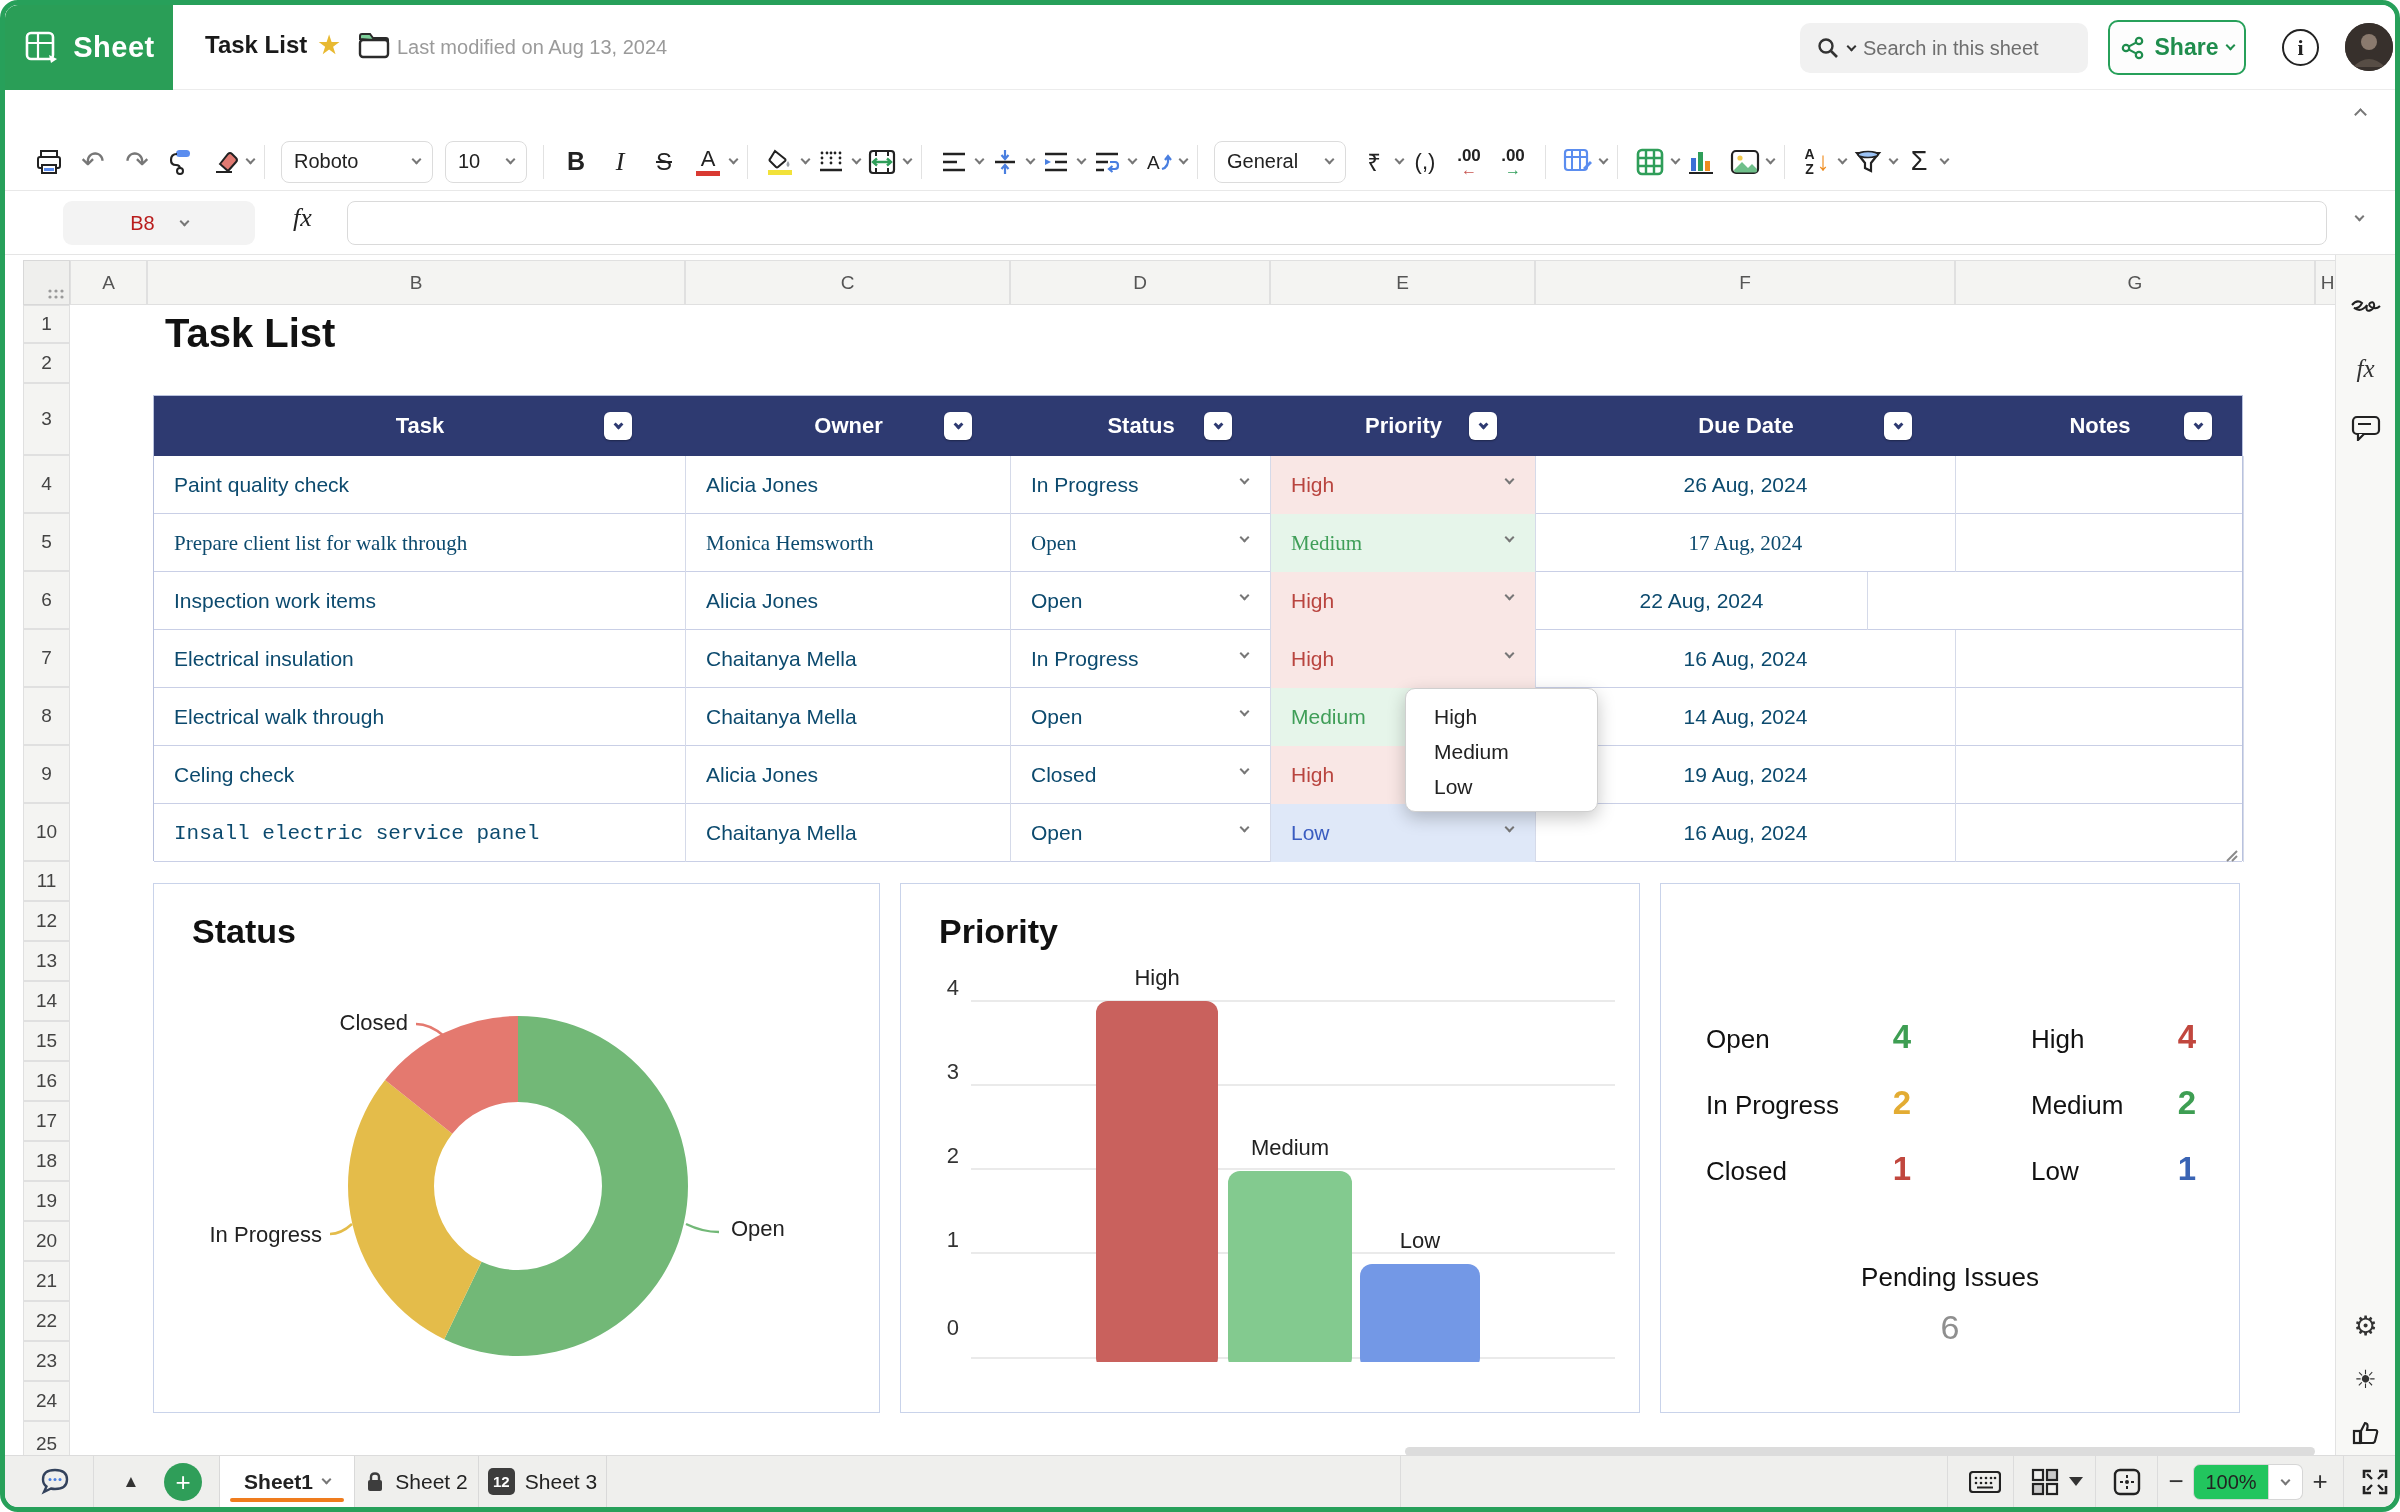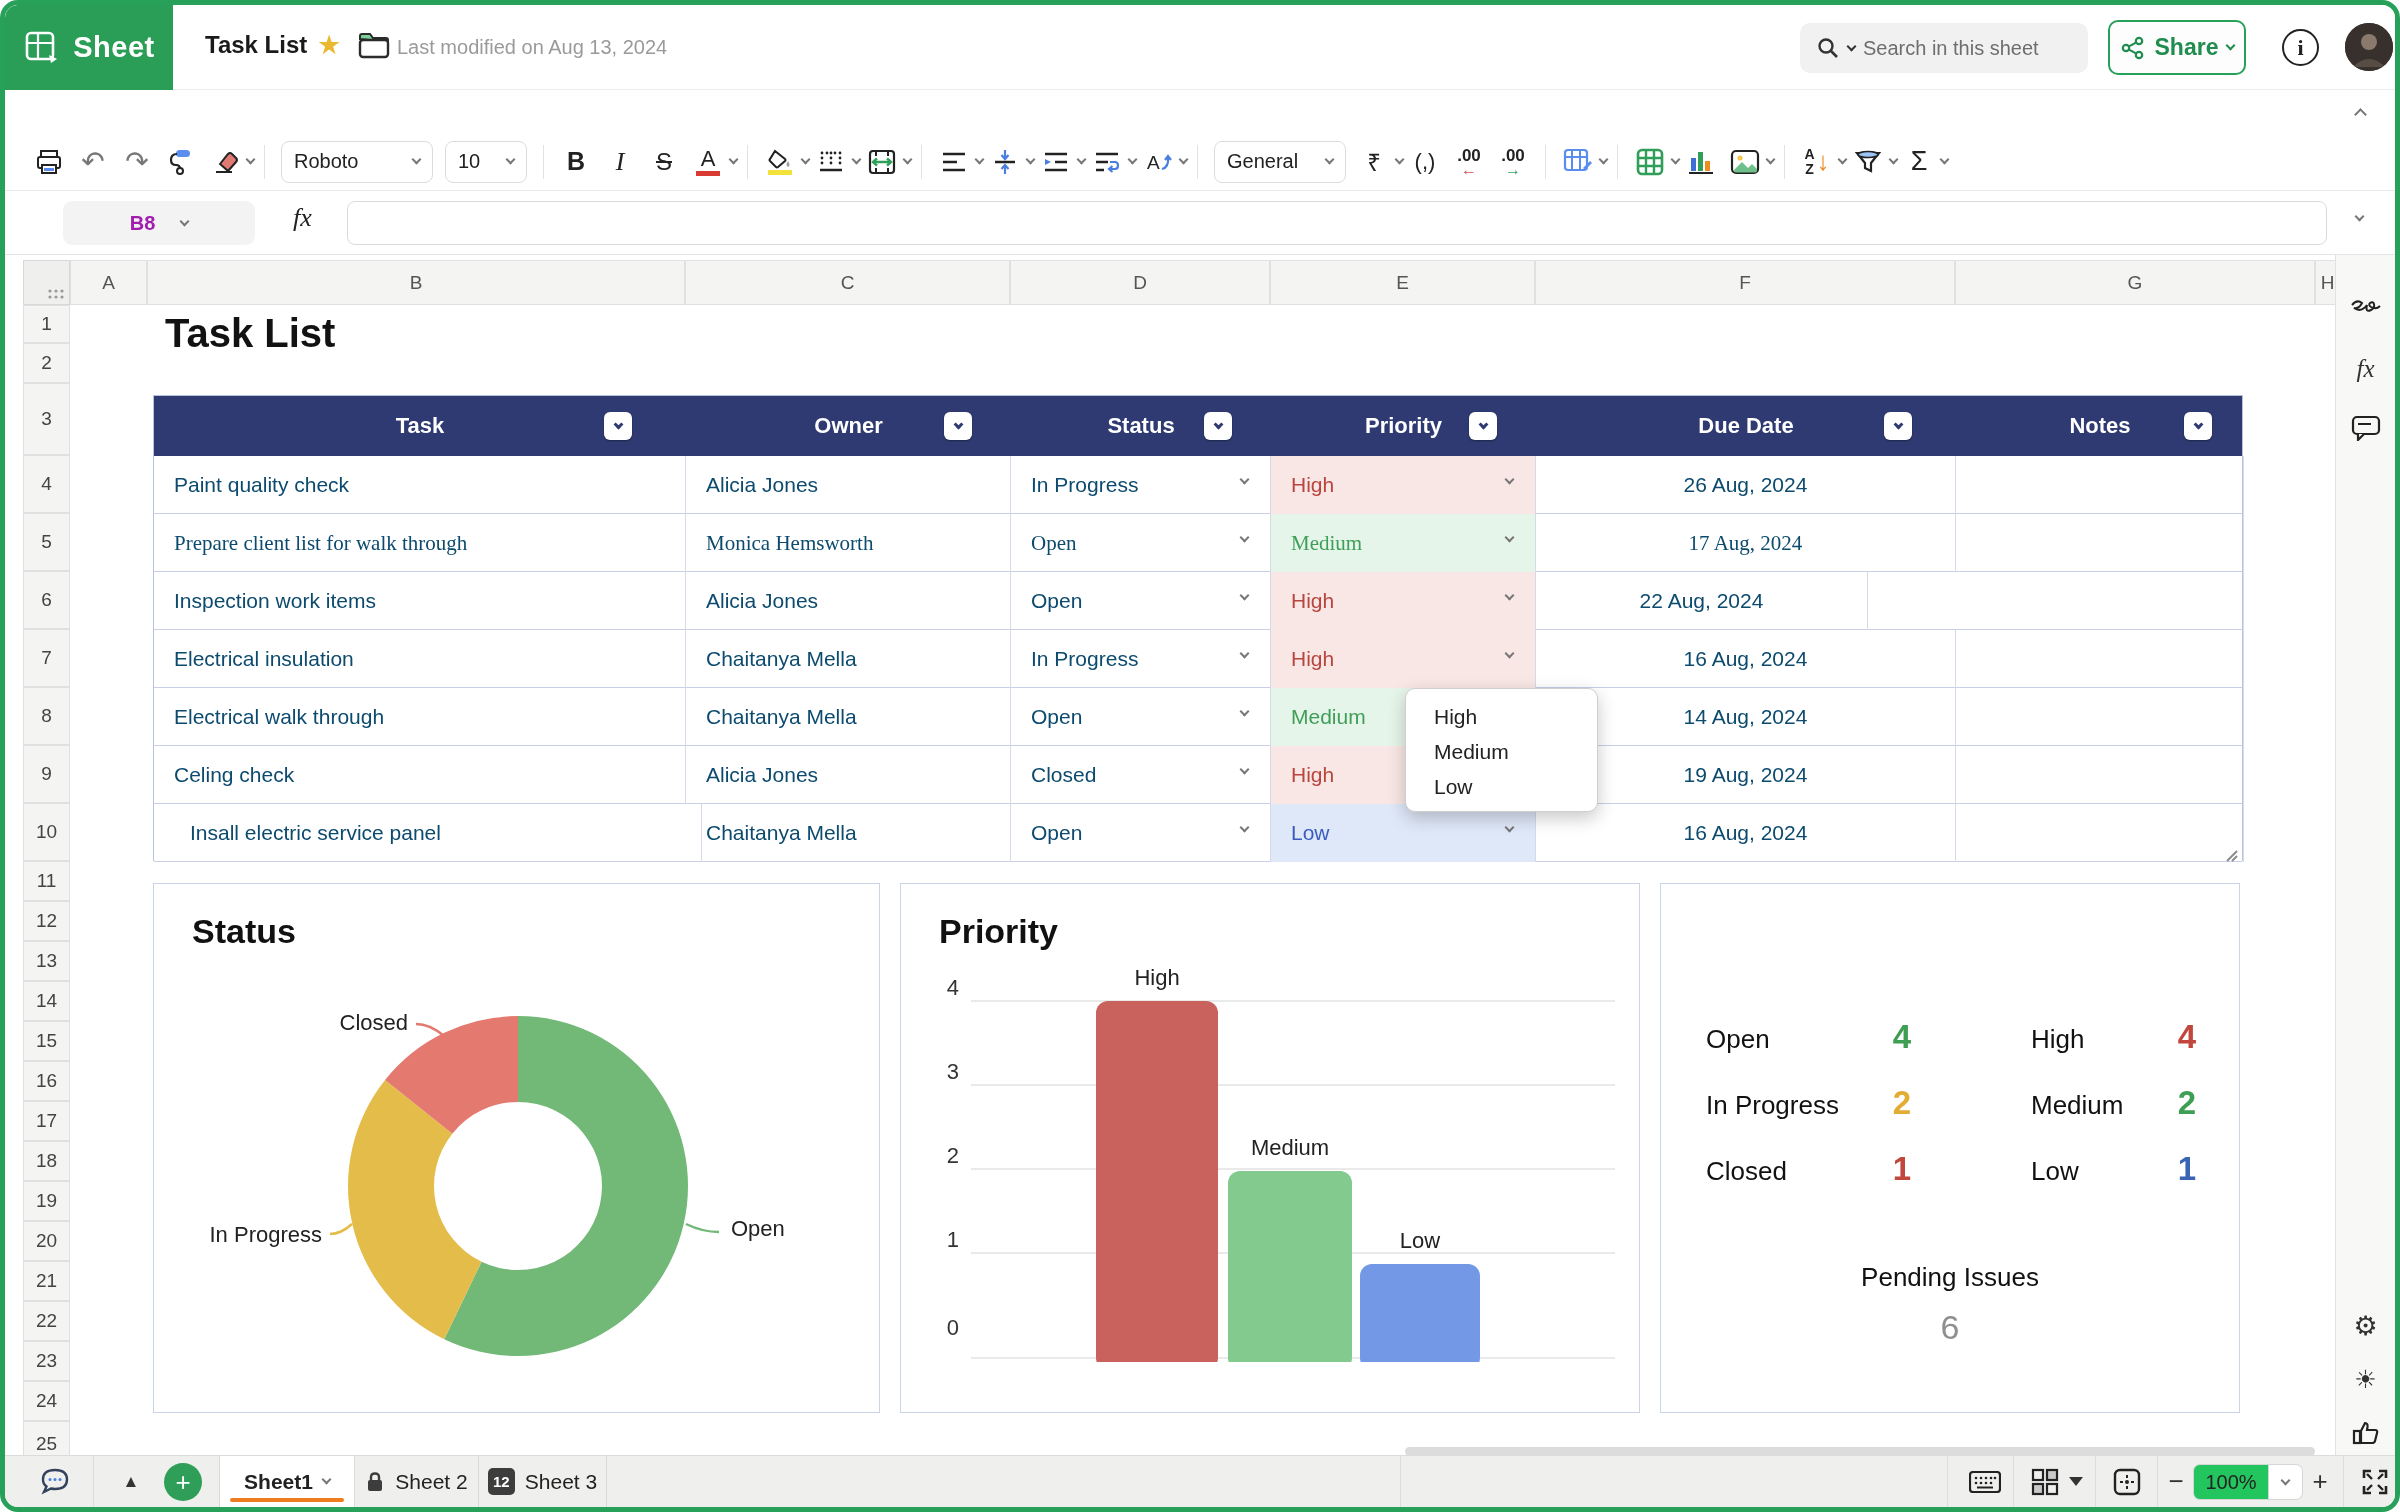--- a/index.html
+++ b/index.html
@@ -38,21 +38,21 @@
   .chev.up{transform:rotate(-135deg);margin-top:6px;}
   .chev.navy{border-color:#2e3a71;border-width:3px;}
   .ub{display:inline-block;height:5px;width:24px;margin-top:1px;}
   .stack{display:flex;flex-direction:column;align-items:center;line-height:1;}
   .gray{color:#777;}
   .dec-num{font-size:17px;font-weight:600;color:#222;}
   .dec-arrow{font-size:16px;line-height:.8;}
 
   
   .fbar{position:absolute;left:0;top:186px;right:0;height:64px;background:#fff;border-bottom:1px solid #e5e5e5;}
-  .namebox{position:absolute;left:58px;top:10px;width:192px;height:44px;background:#f3f3f3;border-radius:9px;display:flex;align-items:center;justify-content:center;gap:26px;font-size:20px;color:#a21caf;font-weight:bold;}
+  .namebox{position:absolute;left:58px;top:10px;width:192px;height:44px;background:#f3f3f3;border-radius:9px;display:flex;align-items:center;justify-content:center;gap:26px;font-size:20px;color:#b91c1c;}
   .fx{position:absolute;left:288px;top:12px;font-size:26px;color:#222;font-family:"Liberation Serif",serif;font-style:italic;}
   .finput{position:absolute;left:342px;top:10px;width:1980px;height:44px;border:1.5px solid #dadada;border-radius:8px;background:#fff;font-size:20px;padding:0 12px;color:#222;}
   .fchev{position:absolute;right:32px;top:26px;}
 
   
   .sheet{position:absolute;left:0;top:250px;width:2335px;height:1212px;background:#fff;overflow:hidden;}
   .hcell{position:absolute;top:5px;height:45px;background:#f4f4f2;border:1px solid #e0e0e0;color:#555;font-size:19px;display:flex;align-items:center;justify-content:center;}
   .rcell{position:absolute;left:18px;width:47px;background:#f4f4f2;border:1px solid #e0e0e0;color:#444;font-size:19px;display:flex;align-items:center;justify-content:center;}
   .selall{position:absolute;left:18px;top:5px;width:47px;height:45px;background:#efefed;border:1px solid #d8d8d8;}
   .sheet-title{position:absolute;left:160px;top:56px;font-size:40px;font-weight:700;color:#121212;}
@@ -582,21 +582,21 @@
             <div class="tcell pri-high" style="left: 1117px; width: 265px;">
               <span>High</span>
               <span class="ccev chev sm"></span>
             </div>
             <div class="tcell center" style="left: 1382px; width: 420px;">
               <span>19 Aug, 2024</span>
             </div>
             <div class="tcell " style="left: 1802px; width: 288px;"></div>
           </div>
           <div class="trow" style="top: 408px;">
-            <div class="tcell " style="left: 16px; width: 532px;">
+            <div class="tcell " style="left: 0px; width: 532px; font-family: Liberation Mono, monospace;">
               <span>Insall electric service panel</span>
             </div>
             <div class="tcell " style="left: 532px; width: 325px;">
               <span>Chaitanya Mella</span>
             </div>
             <div class="tcell " style="left: 857px; width: 260px;">
               <span>Open</span>
               <span class="ccev chev sm"></span>
             </div>
             <div class="tcell pri-low" style="left: 1117px; width: 265px;">

